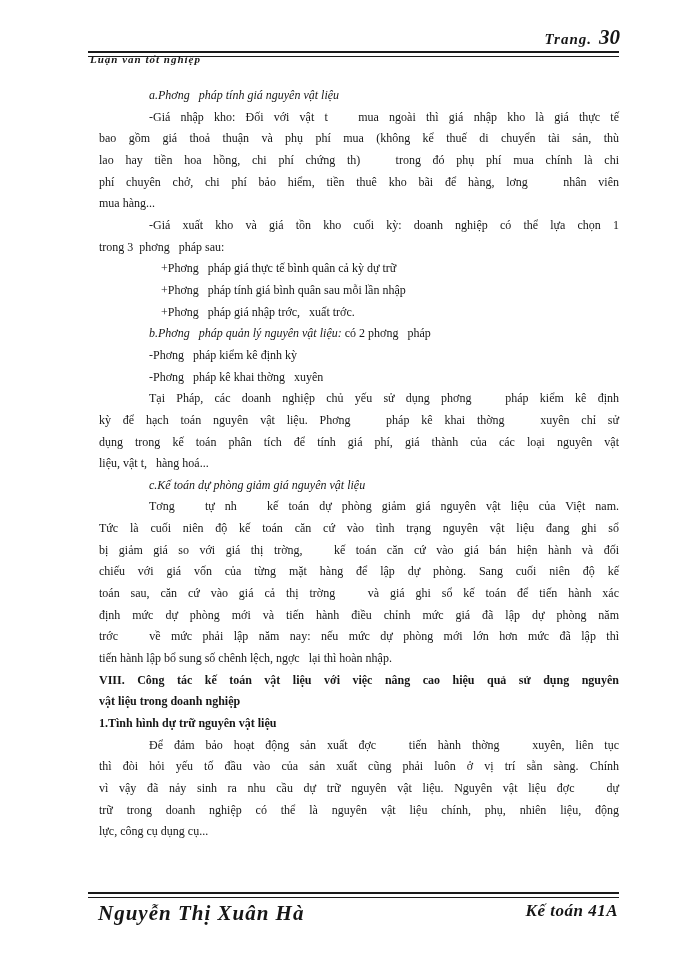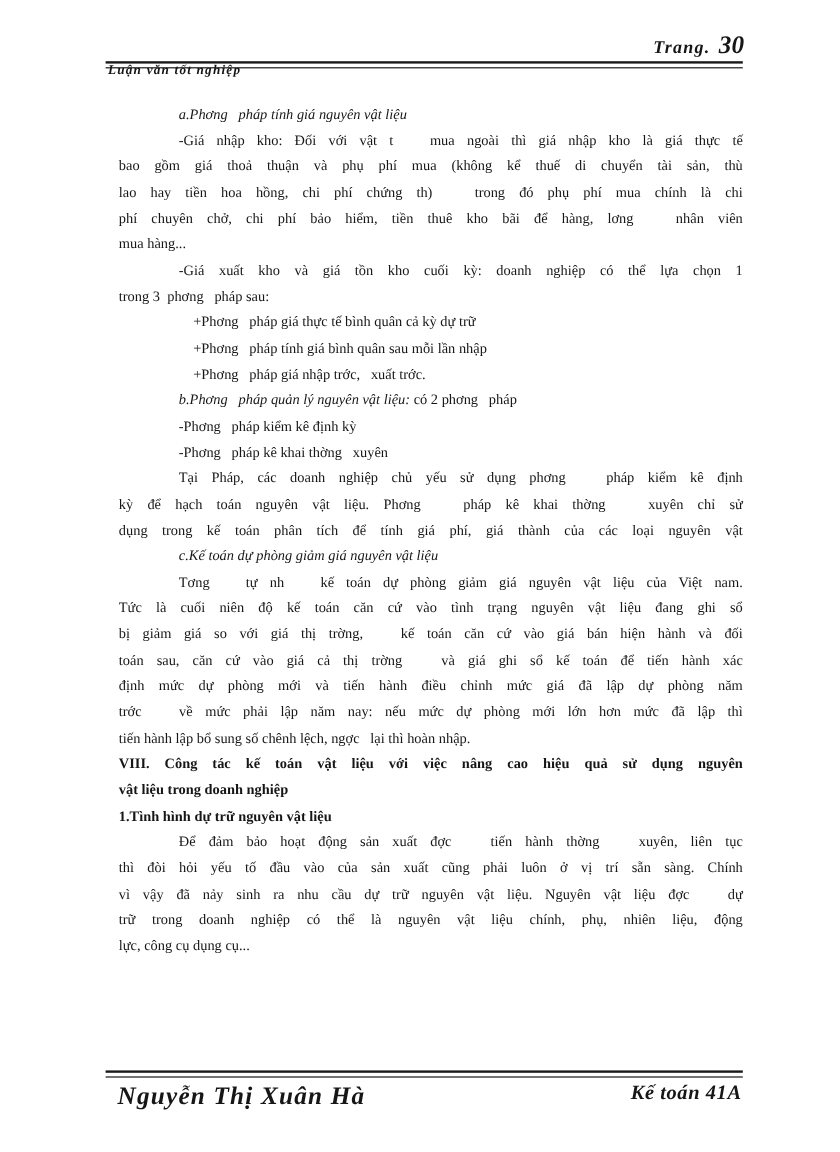--- a/index.html
+++ b/index.html
@@ -69,24 +69,26 @@
       <div class="ln"><span>trong 3  phơng   pháp sau:</span></div>
       <div class="ln i2"><span>+Phơng   pháp giá thực tế bình quân cả kỳ dự trữ</span></div>
       <div class="ln i2"><span>+Phơng   pháp tính giá bình quân sau mỗi lần nhập</span></div>
       <div class="ln i2"><span>+Phơng   pháp giá nhập trớc,   xuất trớc.</span></div>
       <div class="ln i1"><span class="it">b.Phơng   pháp quản lý nguyên vật liệu:</span><span> có 2 phơng   pháp</span></div>
       <div class="ln i1"><span>-Phơng   pháp kiểm kê định kỳ</span></div>
       <div class="ln i1"><span>-Phơng   pháp kê khai thờng   xuyên</span></div>
       <div class="ln i1 j"><span>Tại Pháp, các doanh nghiệp chủ yếu sử dụng phơng   pháp kiểm kê định</span></div>
       <div class="ln j"><span>kỳ để hạch toán nguyên vật liệu. Phơng   pháp kê khai thờng   xuyên chỉ sử</span></div>
       <div class="ln j"><span>dụng trong kế toán phân tích để tính giá phí, giá thành của các loại nguyên vật</span></div>
+      <div class="ln"><span>liệu, vật t,   hàng hoá...</span></div>
       <div class="ln i1"><span class="it">c.Kế toán dự phòng giảm giá nguyên vật liệu</span></div>
       <div class="ln i1 j"><span>Tơng   tự nh   kế toán dự phòng giảm giá nguyên vật liệu của Việt nam.</span></div>
       <div class="ln j"><span>Tức là cuối niên độ kế toán căn cứ vào tình trạng nguyên vật liệu đang ghi sổ</span></div>
       <div class="ln j"><span>bị giảm giá so với giá thị trờng,   kế toán căn cứ vào giá bán hiện hành và đối</span></div>
+      <div class="ln j"><span>chiếu với giá vốn của từng mặt hàng để lập dự phòng. Sang cuối niên độ kế</span></div>
       <div class="ln j"><span>toán sau, căn cứ vào giá cả thị trờng   và giá ghi sổ kế toán để tiến hành xác</span></div>
       <div class="ln j"><span>định mức dự phòng mới và tiến hành điều chỉnh mức giá đã lập dự phòng năm</span></div>
       <div class="ln j"><span>trớc   về mức phải lập năm nay: nếu mức dự phòng mới lớn hơn mức đã lập thì</span></div>
       <div class="ln"><span>tiến hành lập bổ sung số chênh lệch, ngợc   lại thì hoàn nhập.</span></div>
       <div class="ln j b"><span>VIII. Công tác kế toán vật liệu với việc nâng cao hiệu quả sử dụng nguyên</span></div>
       <div class="ln b"><span>vật liệu trong doanh nghiệp</span></div>
       <div class="ln b"><span>1.Tình hình dự trữ nguyên vật liệu</span></div>
       <div class="ln i1 j"><span>Để đảm bảo hoạt động sản xuất đợc   tiến hành thờng   xuyên, liên tục</span></div>
       <div class="ln j"><span>thì đòi hỏi yếu tố đầu vào của sản xuất cũng phải luôn ở vị trí sẵn sàng. Chính</span></div>
       <div class="ln j"><span>vì vậy đã nảy sinh ra nhu cầu dự trữ nguyên vật liệu. Nguyên vật liệu đợc   dự</span></div>

